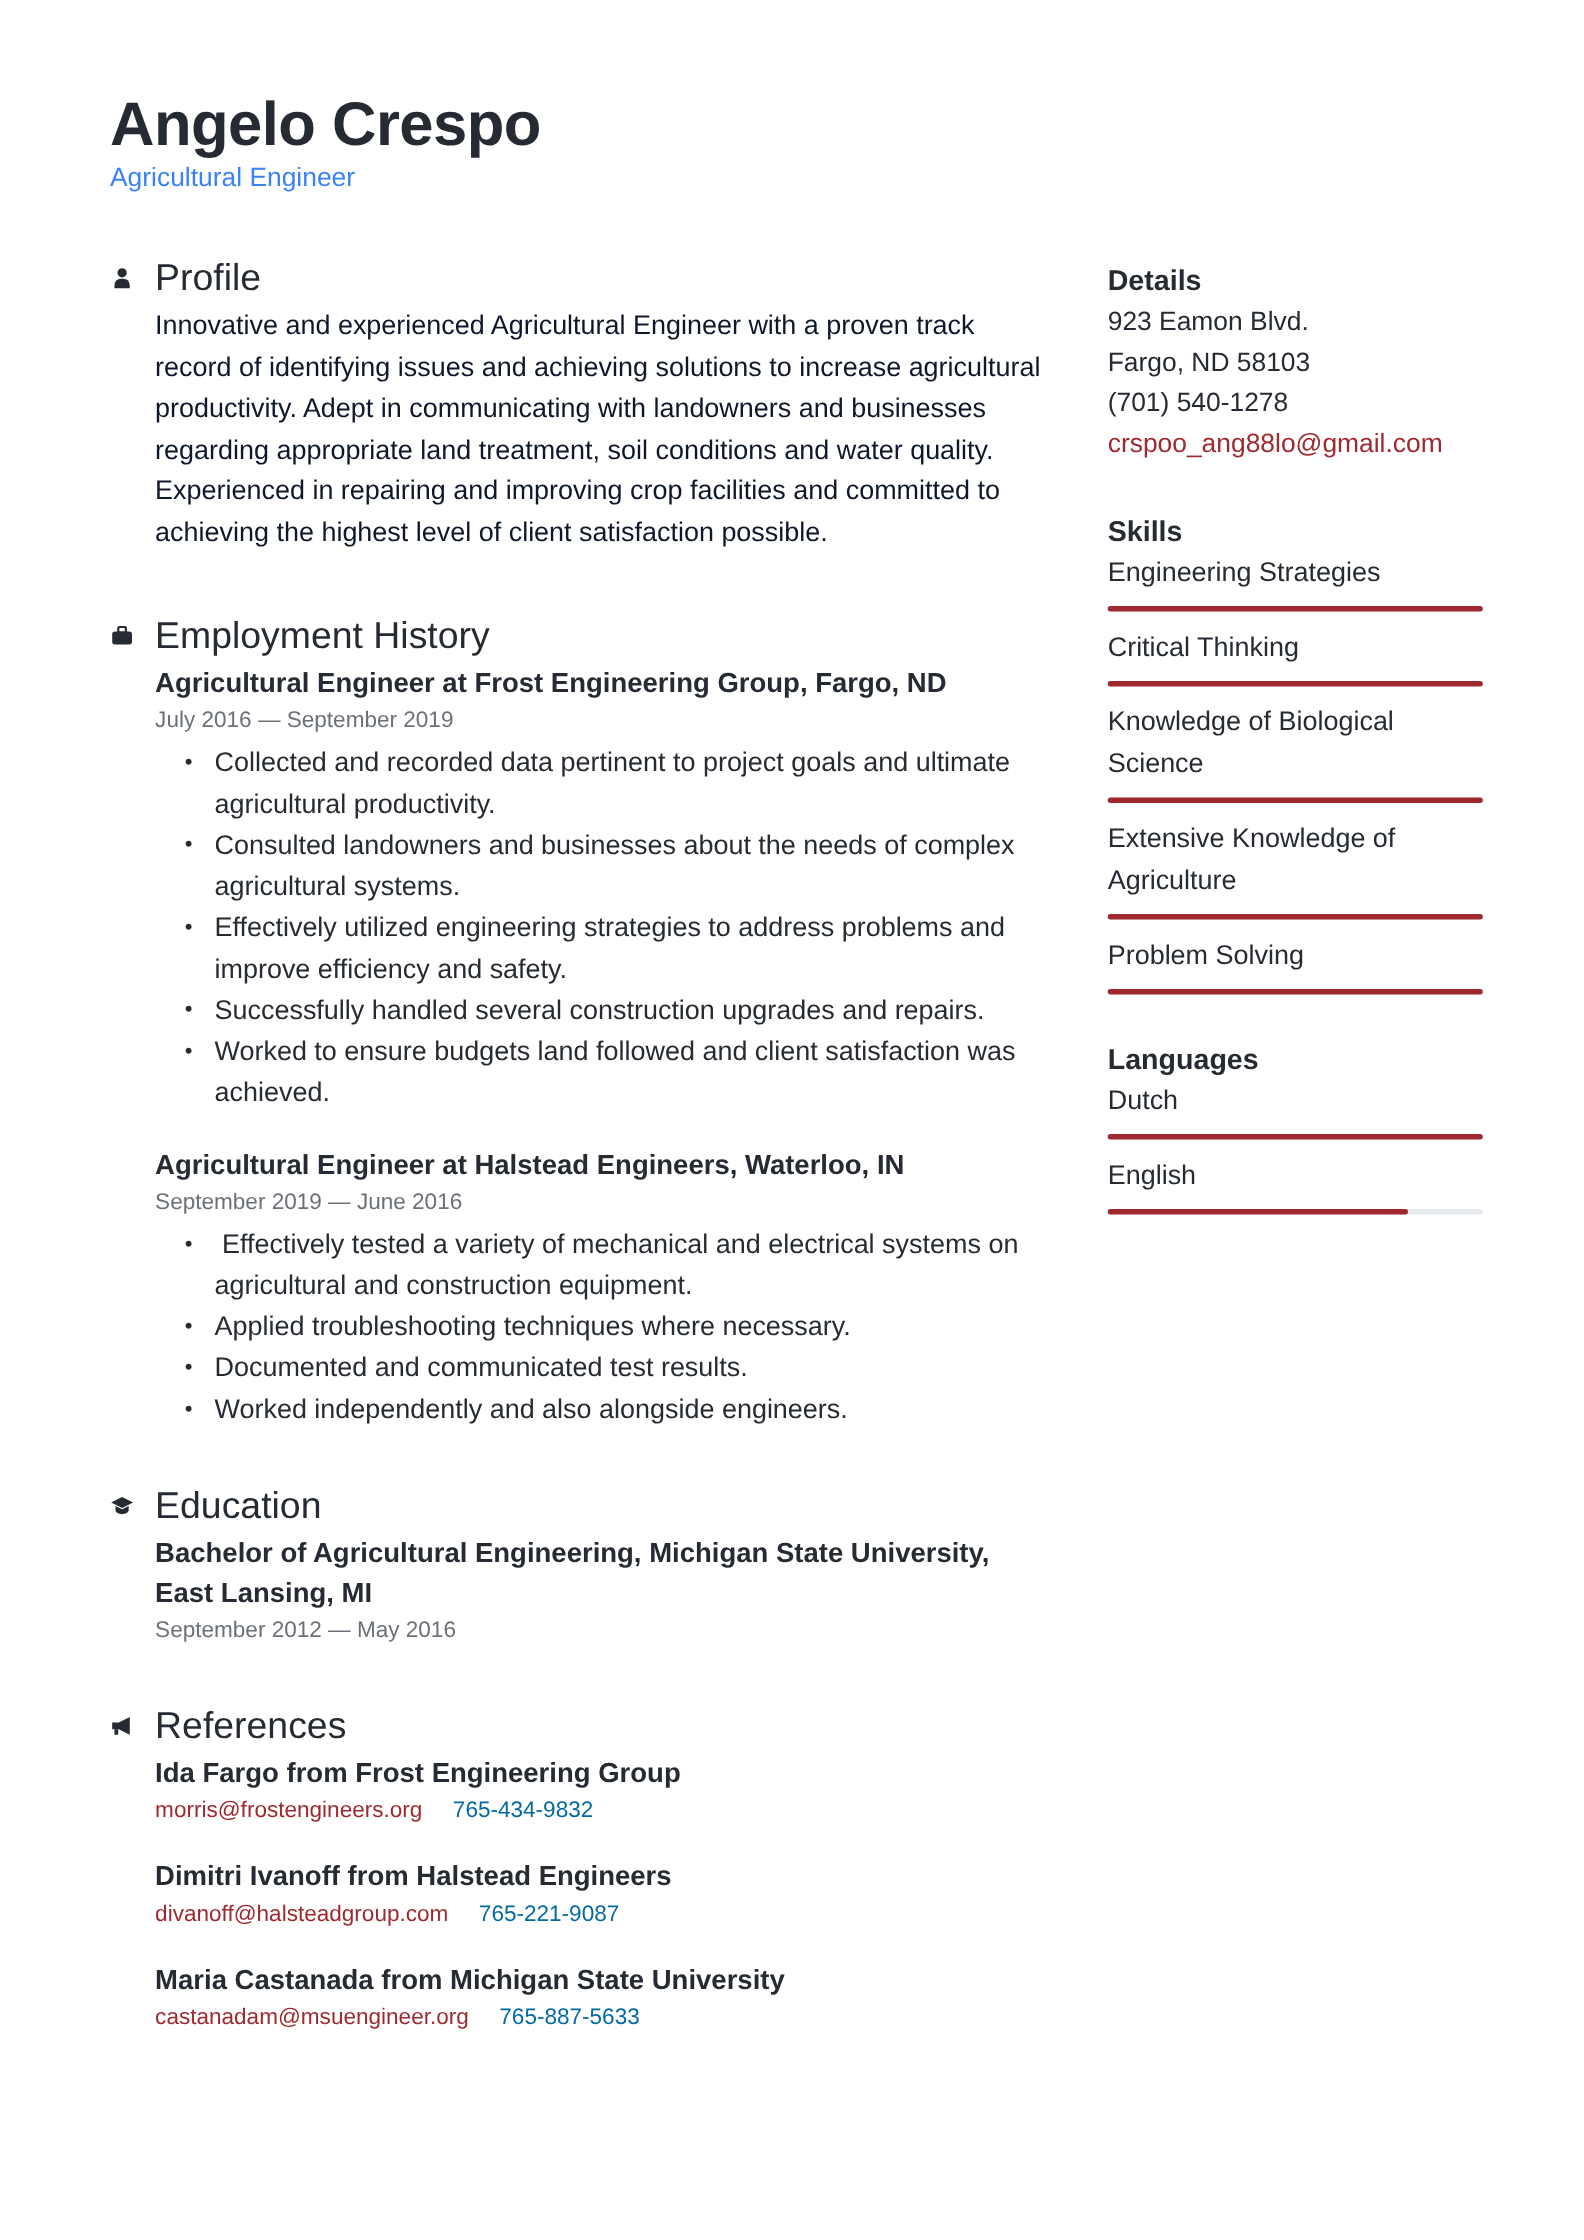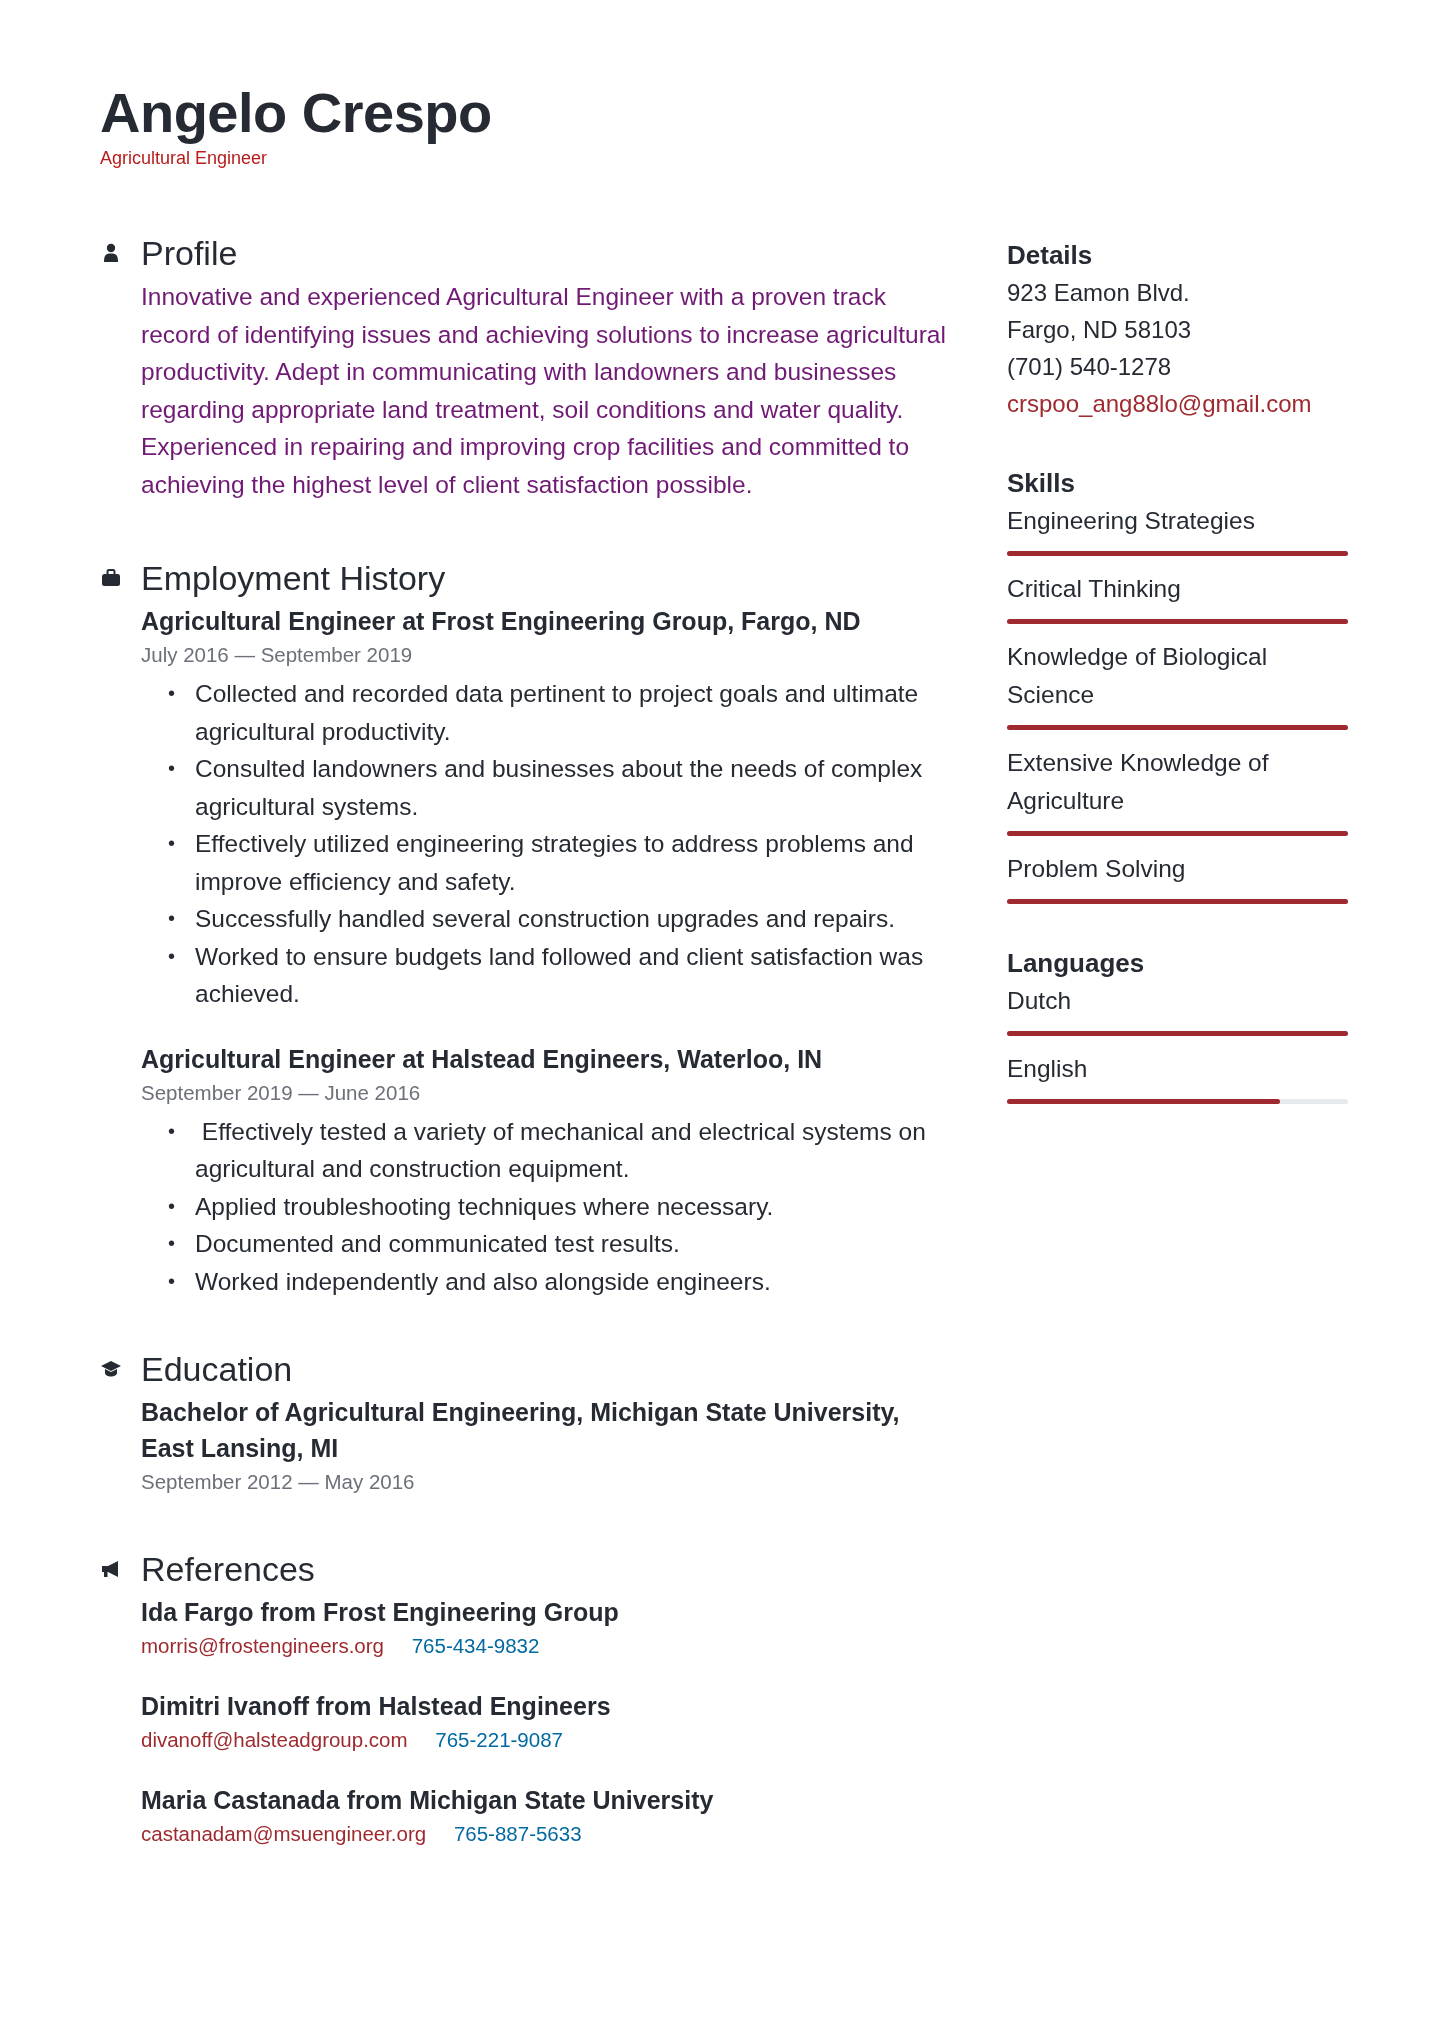--- a/index.html
+++ b/index.html
@@ -1,26 +1,26 @@
 <!DOCTYPE html>
 <html><head>
 <meta charset="utf-8">
 <style>
   * { box-sizing: border-box; margin: 0; padding: 0; }
   html, body { width: 1440px; height: 2036px; background: #ffffff; }
   body { font-family: "Liberation Sans", "DejaVu Sans", sans-serif; color: #262b33; position: relative; overflow: hidden; }
   .abs { position: absolute; }
   .name { left: 100px; top: 80px; font-size: 56px; font-weight: bold; letter-spacing: -0.5px; color: #262b33; }
-  .jobtitle { left: 100px; top: 148px; font-size: 18px; color: #b91c1c; }
+  .jobtitle { left: 100px; top: 148px; font-size: 24px; color: #3b82f6; }
 
   .left { left: 100px; top: 232px; width: 850px; }
   .section { position: relative; padding-left: 41px; margin-bottom: 50px; }
   .sec-head { position: relative; font-size: 34px; line-height: 42px; color: #262b33; margin-bottom: 4px; }
   .sec-icon { position: absolute; left: -41px; top: 10px; width: 22px; height: 22px; display:flex; align-items:center; justify-content:center; }
-  .body-text { font-size: 24.5px; line-height: 37.5px; color: #701a75; }
+  .body-text { font-size: 24.5px; line-height: 37.5px; color: #0f172a; }
   .entry-title { font-size: 25px; font-weight: bold; line-height: 36px; color: #262b33; }
   .entry-date { font-size: 20.5px; line-height: 32px; color: #6b7079; }
   ul.bullets { list-style: none; margin-top: 4px; }
   ul.bullets li { position: relative; padding-left: 54px; font-size: 24.5px; line-height: 37.5px; color: #262b33; }
   ul.bullets li::before { content: "•"; position: absolute; left: 27px; top: 0; font-size: 20px; color: #262b33; }
   .entry { margin-bottom: 22px; }
   .ref { margin-bottom: 26px; }
   .ref-line { font-size: 20.5px; line-height: 32px; }
   .ref-email { color: #9e2a2f; margin-right: 22px; }
   .ref-phone { color: #0369a1; }

